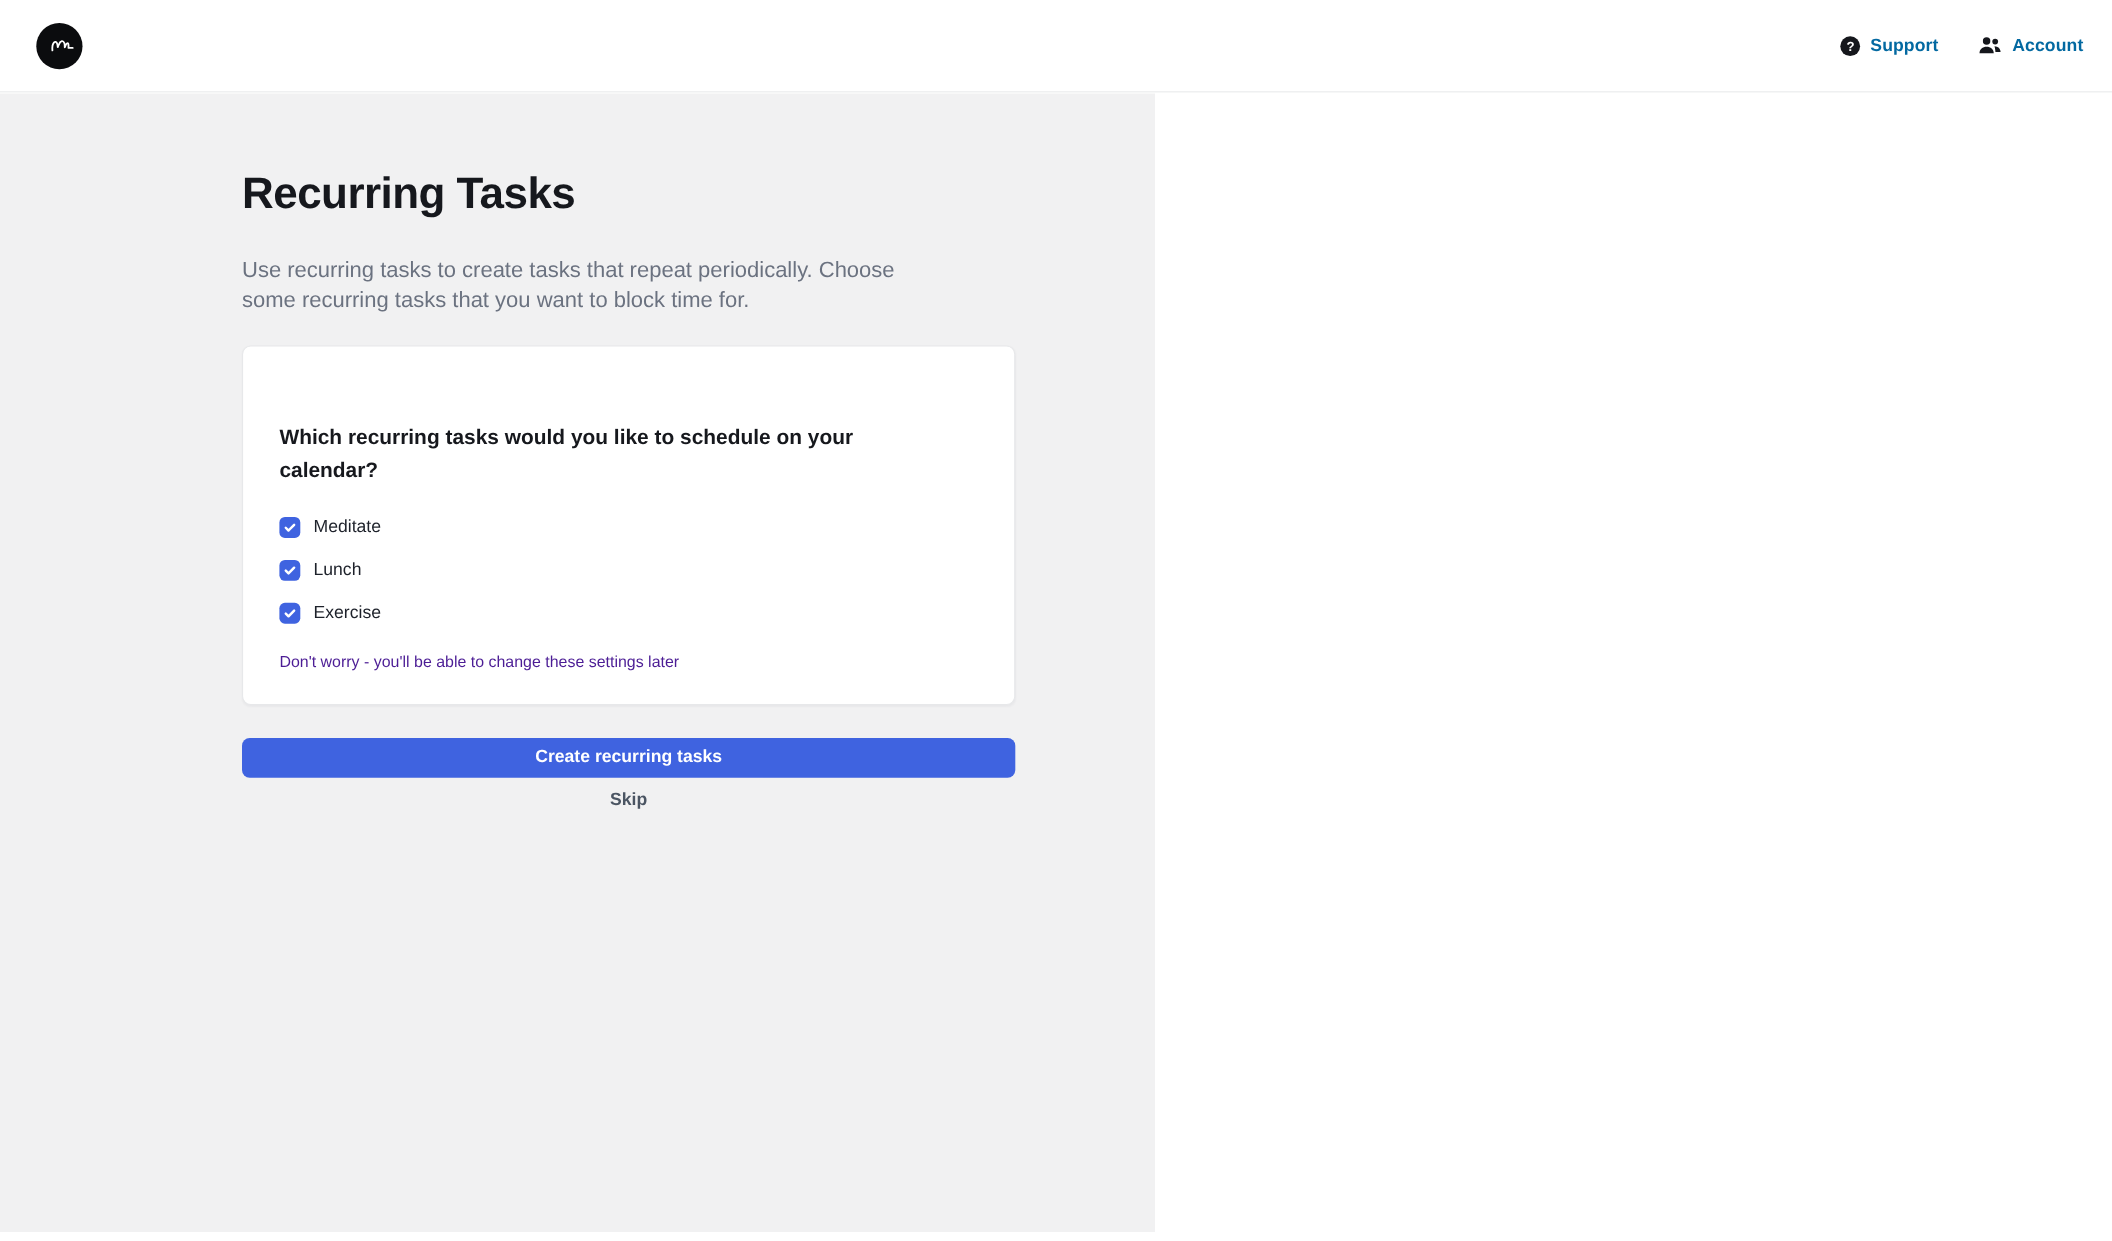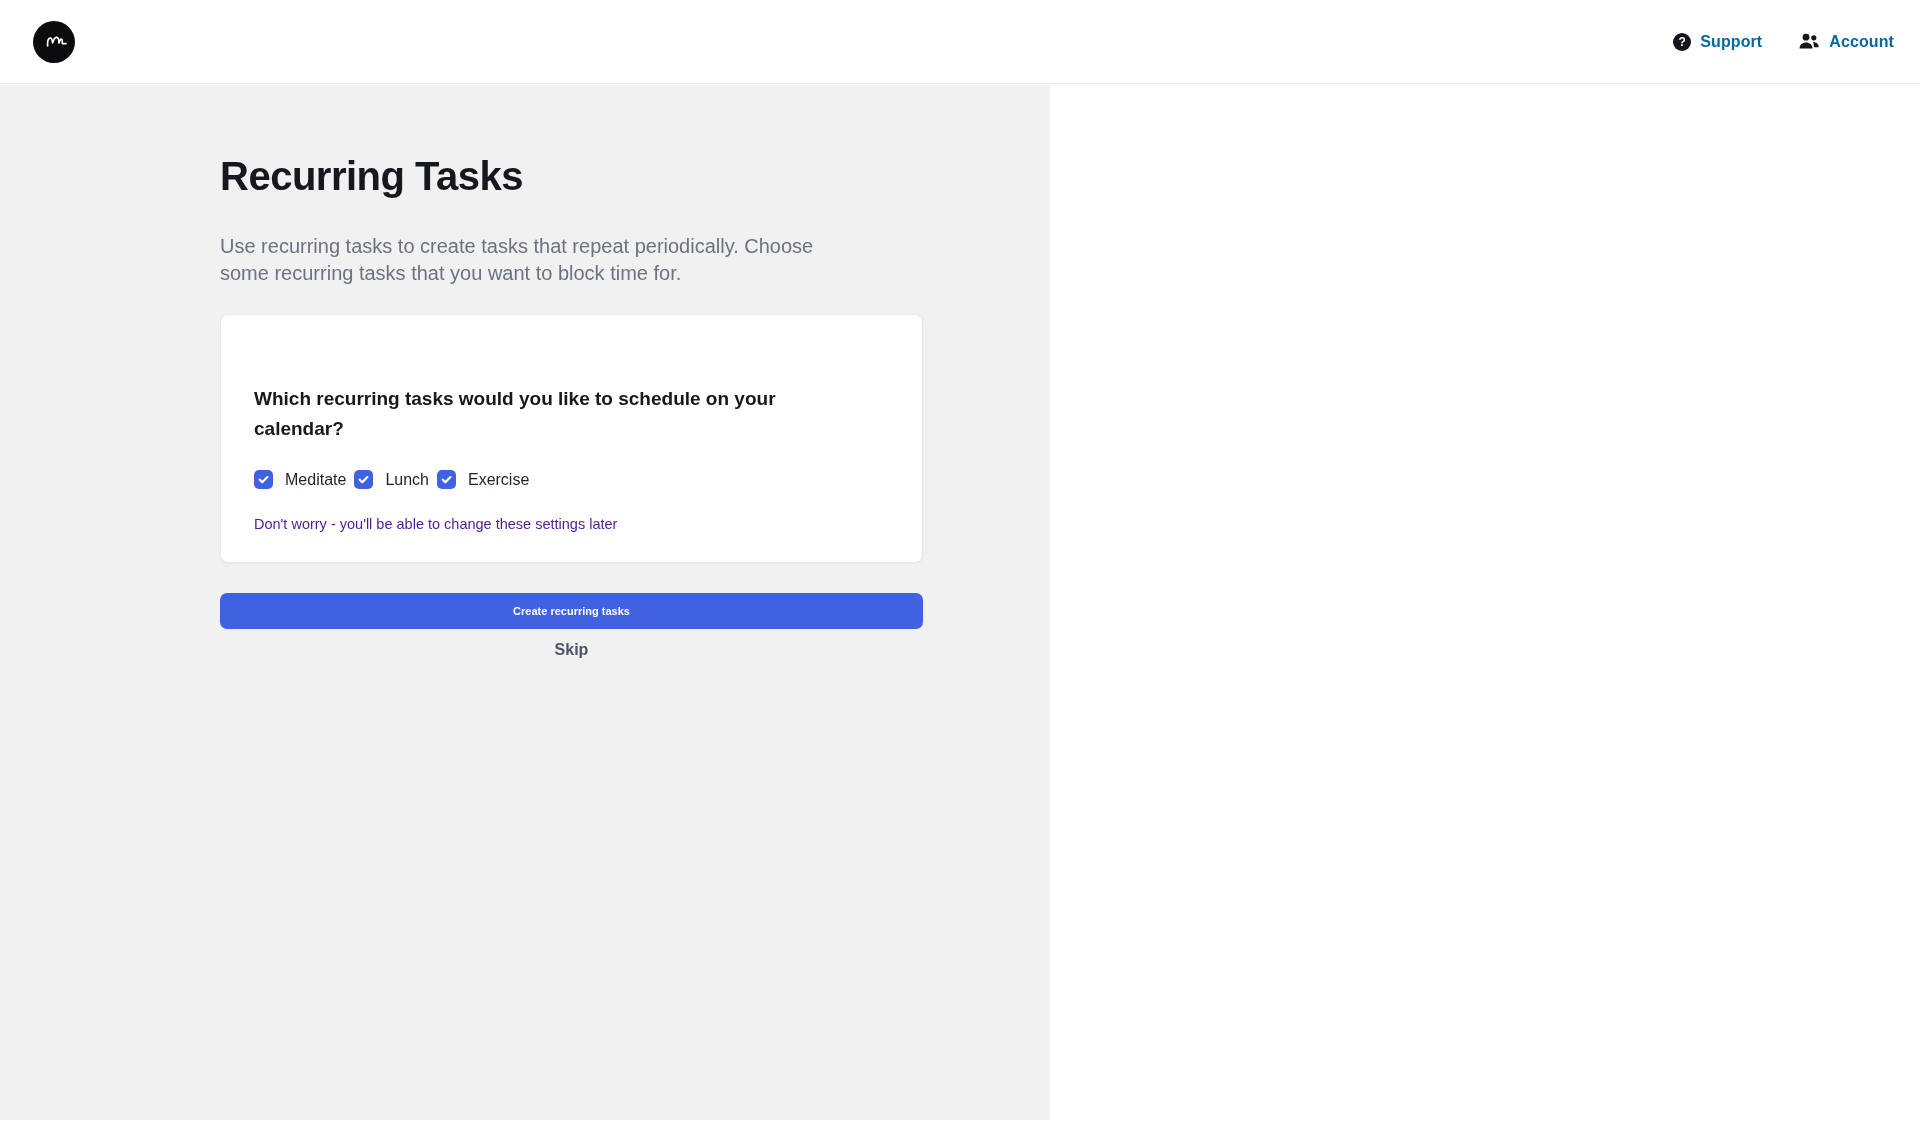--- a/index.html
+++ b/index.html
@@ -62,35 +62,35 @@
   .card {
     margin-top:27px; width:703px; background:#ffffff;
     border:1px solid #e7e8ea; border-radius:8px;
     box-shadow:0 1px 2px rgba(16,24,40,.04);
     padding:33px 33px 30px 33px;
   }
   .card-question {
     font-size:19px; font-weight:700; color:#16181d;
     line-height:30px; max-width:540px;margin-top:36px;
   }
-  .options { margin-top:26px; display:flex; flex-direction:row; gap:8px;text-align:right; }
+  .options { margin-top:26px; display:flex; flex-direction:column; gap:20px;text-align:right; }
   .option-row { display:flex; align-items:center; }
   .checkbox {
     width:19px; height:19px; border-radius:5px;
     background:var(--accent,#3f63e0);
     display:flex; align-items:center; justify-content:center;
     cursor:pointer; flex:0 0 auto;
   }
   .option-label { margin-left:12px; font-size:16px; color:#1d212a; }
   .card-note { margin-top:27px; font-size:14.5px; color:#4c1d95; }
 
   .primary-btn {
     margin-top:30px; width:703px; height:36px;
     background:var(--accent,#3f63e0); border:none; border-radius:7px;
-    color:#ffffff; font-size:11px; font-weight:600;
+    color:#ffffff; font-size:16px; font-weight:600;
     font-family:inherit; cursor:pointer;
     display:flex; align-items:center; justify-content:center;
   }
   .skip-btn {
     margin-top:12px; width:703px; text-align:center;
     font-size:16px; font-weight:600; color:#4b5563; cursor:pointer;
     background:none; border:none; font-family:inherit;
   }
 </style>
 </head>

